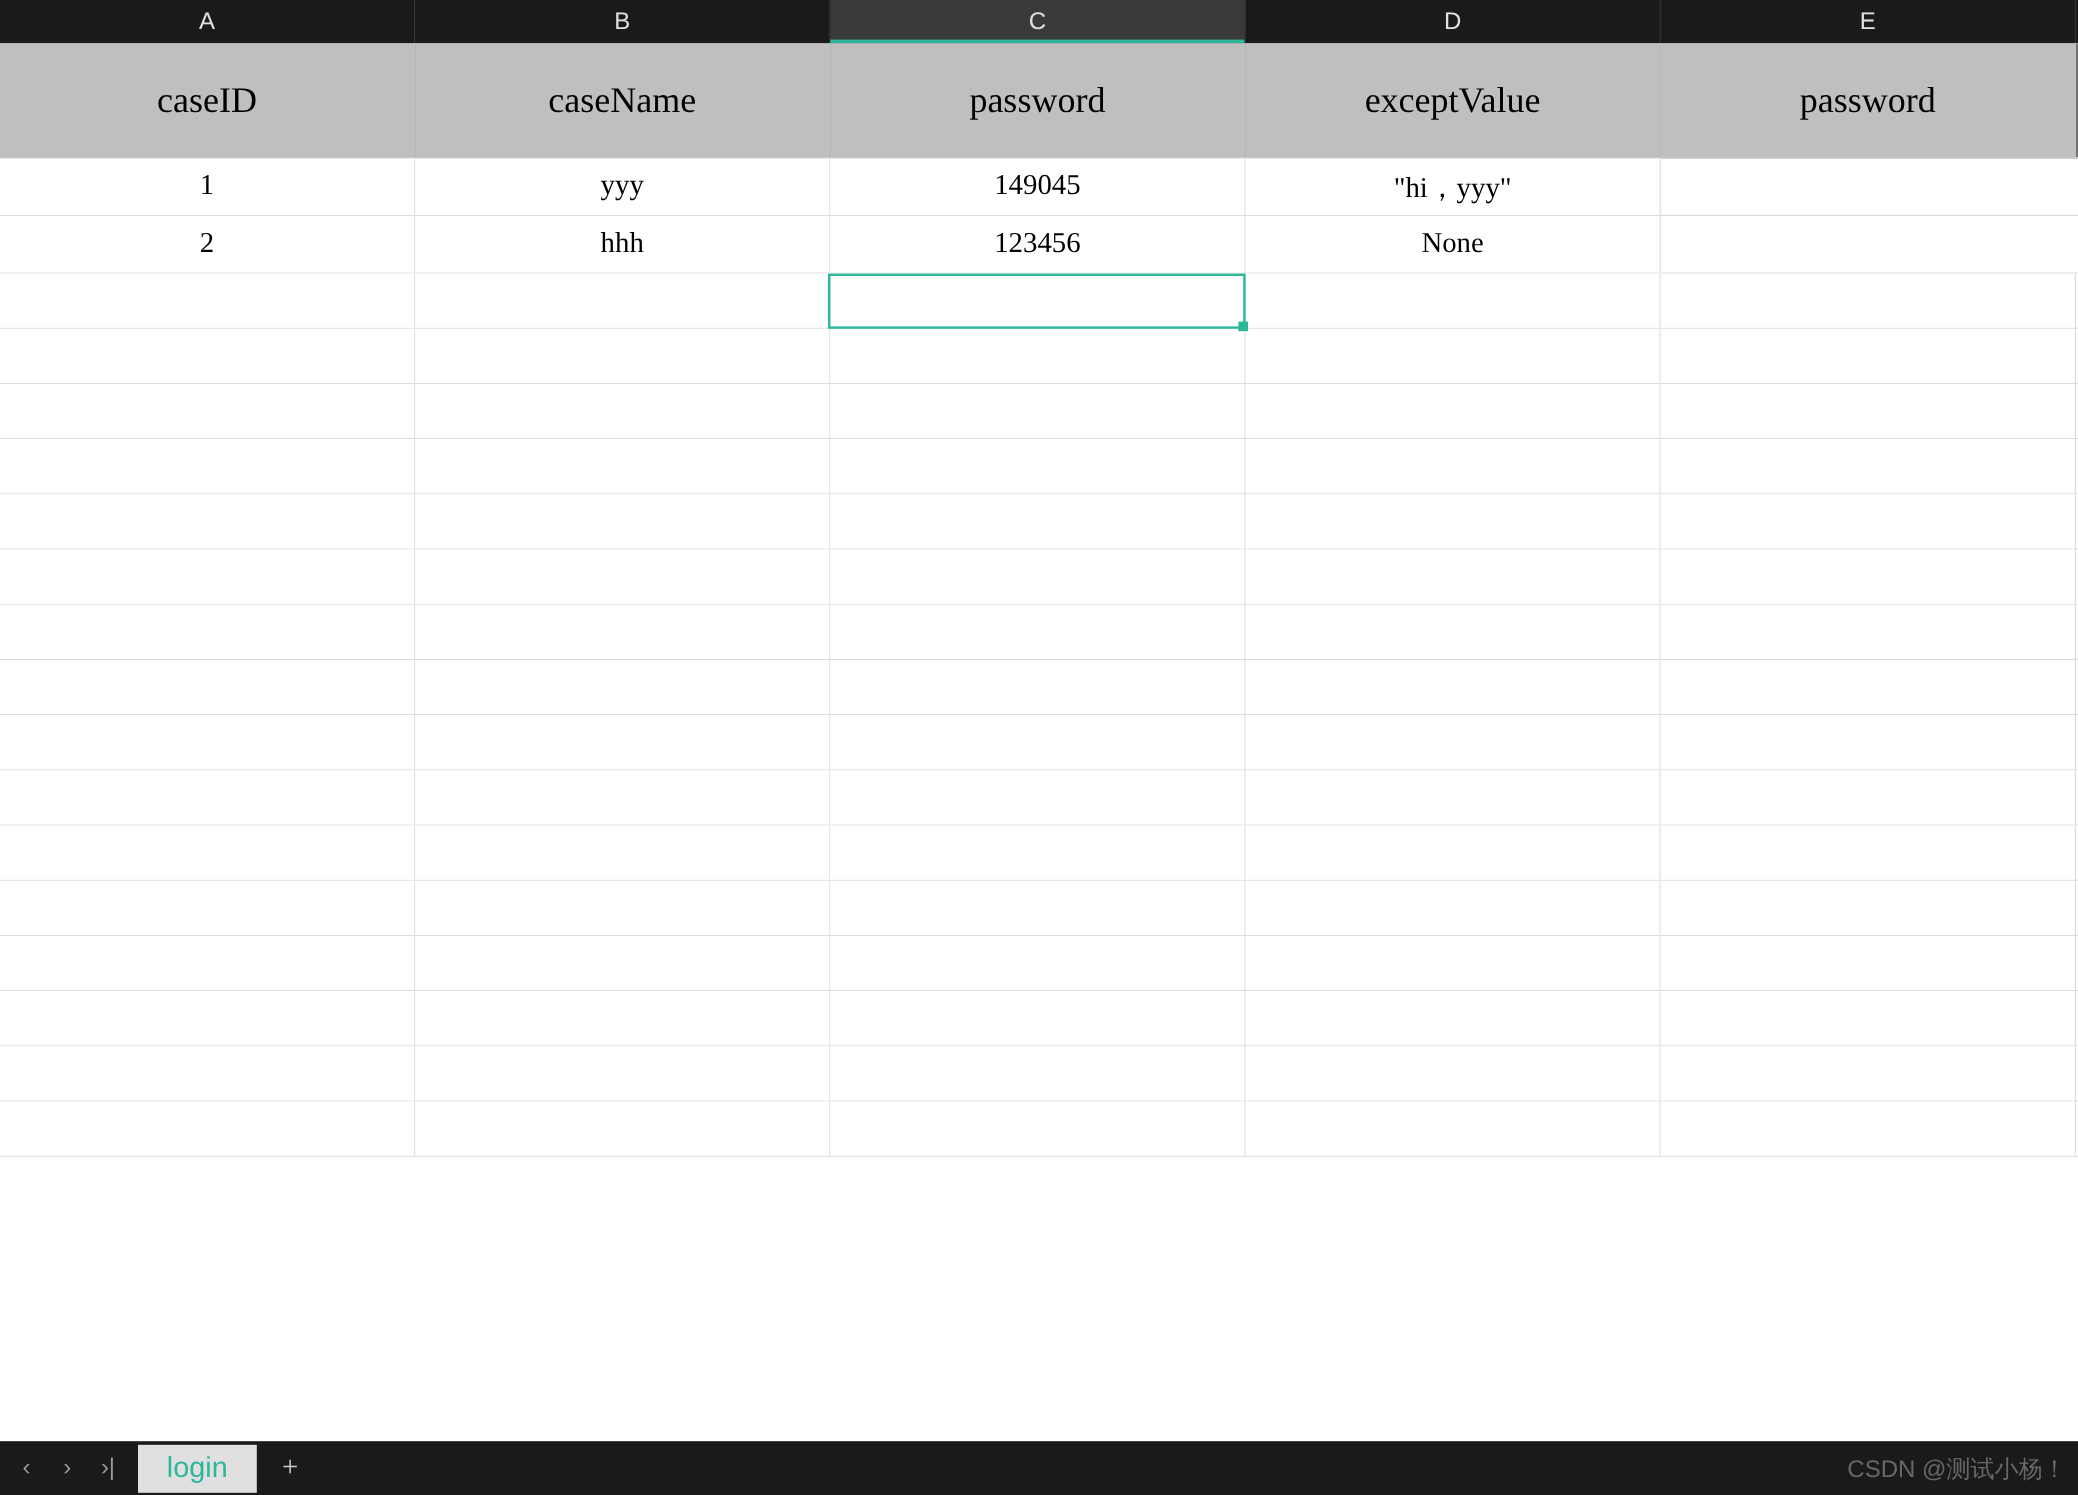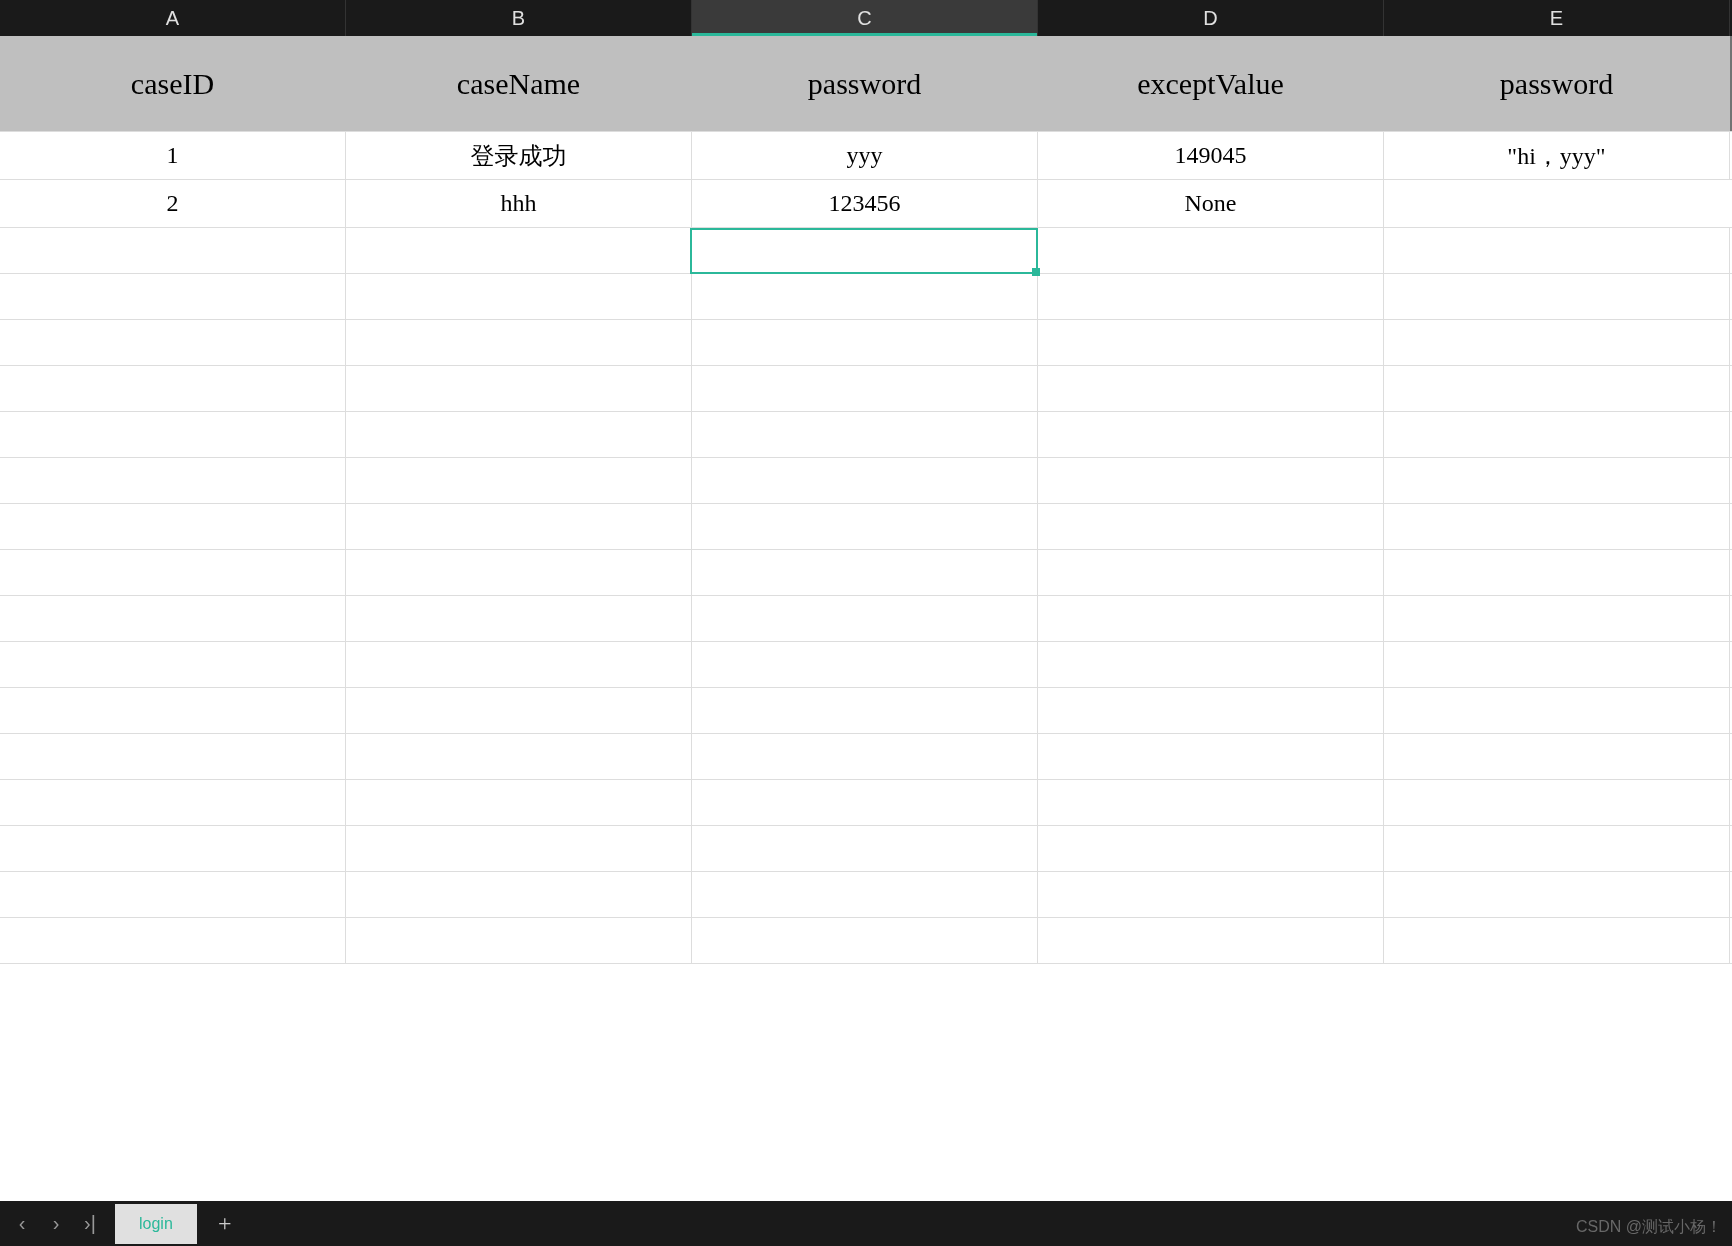--- a/index.html
+++ b/index.html
@@ -125,41 +125,41 @@
       cursor: pointer;
       font-family: Arial, sans-serif;
     }
     .sheet-tab {
       background: #e0e0e0;
       height: 40px;
       padding: 0 24px;
       display: flex;
       align-items: center;
       color: #2bb89a;
-      font-size: 16px;
+      font-size: 24px;
       font-family: Arial, sans-serif;
       margin-left: 8px;
     }
     .add-sheet {
       width: 40px;
       height: 45px;
       display: flex;
       align-items: center;
       justify-content: center;
       color: #ccc;
       font-size: 24px;
       cursor: pointer;
       margin-left: 8px;
     }
     .watermark {
       position: absolute;
       right: 10px;
       bottom: 8px;
       color: #888;
-      font-size: 16px;
+      font-size: 20px;
       font-family: Arial, sans-serif;
       opacity: 0.7;
       margin-top: 20px;
     }
   </style>
 </head>
 <body>
 
 <div class="column-header-row">
   <div class="col-header col-A">A</div>
@@ -174,21 +174,20 @@
   <div class="data-row header-data-row">
     <div class="cell col-A">caseID</div>
     <div class="cell col-B">caseName</div>
     <div class="cell col-C">password</div>
     <div class="cell col-E">exceptValue</div>
     <div class="cell col-D">password</div>
   </div>
 
   <div class="data-row content-row">
     <div class="cell col-A">1</div>
-    <div class="cell col-B">登录成功</div>
     <div class="cell col-C">yyy</div>
     <div class="cell col-D">149045</div>
     <div class="cell col-E">"hi，yyy"</div>
   </div>
 
   <div class="data-row content-row">
     <div class="cell col-A">2</div>
     <div class="cell col-C">hhh</div>
     <div class="cell col-D">123456</div>
     <div class="cell col-E">None</div>

